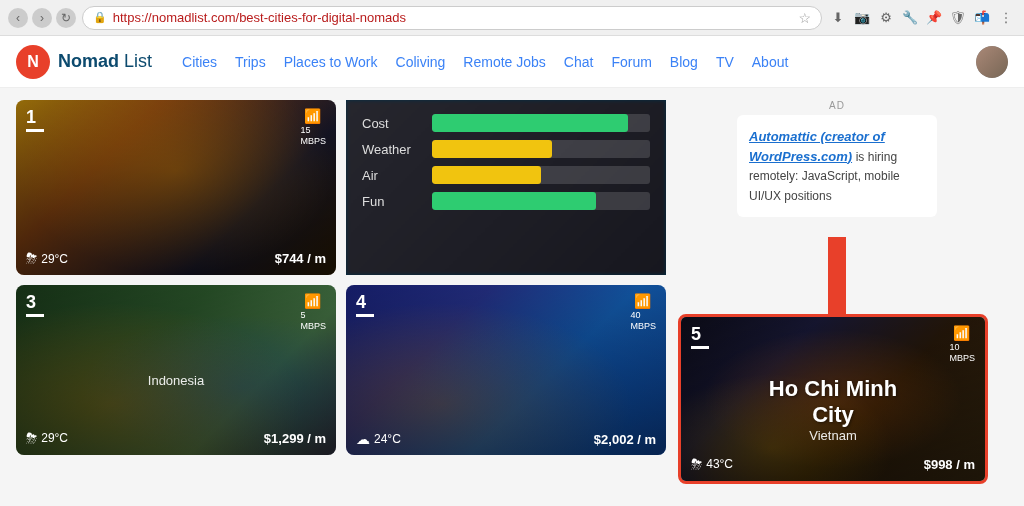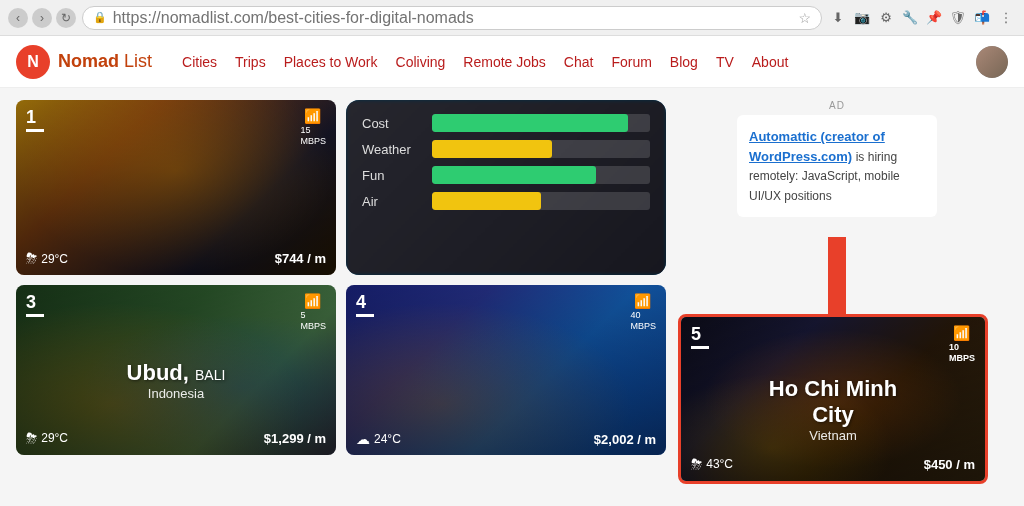--- a/index.html
+++ b/index.html
@@ -36,21 +36,21 @@
       border: 1px solid #ccc;
       border-radius: 12px;
       display: flex;
       align-items: center;
       padding: 0 10px;
       gap: 6px;
       font-size: 12px;
       color: #333;
     }
     .lock-icon { color: #4a4; font-size: 11px; }
-    .address-text { flex: 1; font-size: 16px; color: #737373; }
+    .address-text { flex: 1; font-size: 13px; color: #b91c1c; }
     .browser-actions {
       display: flex;
       gap: 4px;
       align-items: center;
     }
     .action-icon {
       width: 20px; height: 20px;
       display: flex; align-items: center; justify-content: center;
       font-size: 13px; color: #666;
       cursor: pointer;
@@ -74,32 +74,32 @@
     .logo-circle {
       width: 34px; height: 34px;
       background: #e8402a;
       border-radius: 50%;
       display: flex; align-items: center; justify-content: center;
       color: white; font-weight: bold; font-size: 16px;
     }
     .logo-text {
       font-size: 18px;
       font-weight: 700;
-      color: #c2410c;
+      color: #0c4a6e;
     }
     .logo-text span { font-weight: 300; }
     .nav-links {
       display: flex;
       gap: 18px;
       margin-left: 10px;
       flex: 1;
     }
     .nav-link {
       font-size: 14px;
-      color: #b91c1c;
+      color: #3b82f6;
       text-decoration: none;
       cursor: pointer;
     }
     .avatar {
       width: 32px; height: 32px;
       border-radius: 50%;
       background: #999;
       overflow: hidden;
       display: flex; align-items: center; justify-content: center;
     }
@@ -194,21 +194,21 @@
     .card-temp {
       display: flex;
       align-items: center;
       gap: 4px;
     }
     .weather-icon { font-size: 14px; }
     .card-cost { font-size: 13px; font-weight: 600; }
 
     
     .stats-card {
-      border-radius: 13px;
+      border-radius: 0;
       overflow: hidden;
       position: relative;
       background: #0369a1;
     }
     .stats-bg {
       position: absolute;
       inset: 0;
       background: linear-gradient(135deg, #556 0%, #334 100%);
       filter: blur(2px);
     }
@@ -273,20 +273,21 @@
       color: #333;
       line-height: 1.5;
       width: 200px;
     }
     .ad-title {
       font-weight: 600;
       color: #1a6fcf;
       text-decoration: underline;
       cursor: pointer;
       font-size: 13px;
+      font-style: italic;
     }
     .ad-body { margin-top: 4px; font-size: 12px; color: #444; }
 
     
     .big-arrow {
       margin-top: 20px;
       display: flex;
       flex-direction: column;
       align-items: center;
       color: #e8402a;
@@ -433,29 +434,29 @@
               <div class="stat-bar bar-green" style="width:90%;"></div>
             </div>
           </div>
           <div class="stat-row">
             <span class="stat-label">Weather</span>
             <div class="stat-bar-bg">
               <div class="stat-bar bar-yellow" style="width:55%;"></div>
             </div>
           </div>
           <div class="stat-row">
+            <span class="stat-label">Air</span>
+            <div class="stat-bar-bg">
+              <div class="stat-bar bar-yellow" style="width:50%;"></div>
+            </div>
+          </div>
+          <div class="stat-row">
             <span class="stat-label">Fun</span>
             <div class="stat-bar-bg">
               <div class="stat-bar bar-green" style="width:75%;"></div>
-            </div>
-          </div>
-          <div class="stat-row">
-            <span class="stat-label">Air</span>
-            <div class="stat-bar-bg">
-              <div class="stat-bar bar-yellow" style="width:50%;"></div>
             </div>
           </div>
         </div>
       </div>
     </div>
 
     <div class="row2">
 
       <div class="city-card" style="width:320px;height:170px;">
         <div class="card-bg bg-ubud">
@@ -467,21 +468,20 @@
             <div>
               <div class="card-rank">3</div>
               <div class="card-rank-bar"></div>
             </div>
             <div class="card-wifi">
               <span class="wifi-icon">📶</span>
               <span style="font-size:9px;">5<br>MBPS</span>
             </div>
           </div>
           <div class="card-middle">
-            <div class="city-name">Ubud, <span class="sub">BALI</span></div>
             <div class="city-country">Indonesia</div>
           </div>
           <div class="card-bottom">
             <div class="card-temp">
               <span class="weather-icon">⛈</span>
               <span>29°C</span>
             </div>
             <div class="card-cost">$1,299 / m</div>
           </div>
         </div>
@@ -535,32 +535,32 @@
         </div>
         <div class="card-overlay"></div>
         <div class="card-content">
           <div class="card-top">
             <div>
               <div class="card-rank">5</div>
               <div class="card-rank-bar"></div>
             </div>
             <div class="card-wifi">
               <span class="wifi-icon">📶</span>
-              <span style="font-size:9px;font-weight:bold;">10<br>MBPS</span>
+              <span style="font-size:9px;">10<br>MBPS</span>
             </div>
           </div>
           <div class="card-middle">
             <div class="city-name">Ho Chi Minh<br>City</div>
             <div class="city-country">Vietnam</div>
           </div>
           <div class="card-bottom">
             <div class="card-temp">
               <span class="weather-icon">⛈</span>
               <span>43°C</span>
             </div>
-            <div class="card-cost">$450 / m</div>
+            <div class="card-cost">$998 / m</div>
           </div>
         </div>
       </div>
     </div>
   </div>
 
 </div>
 
 </body></html>

